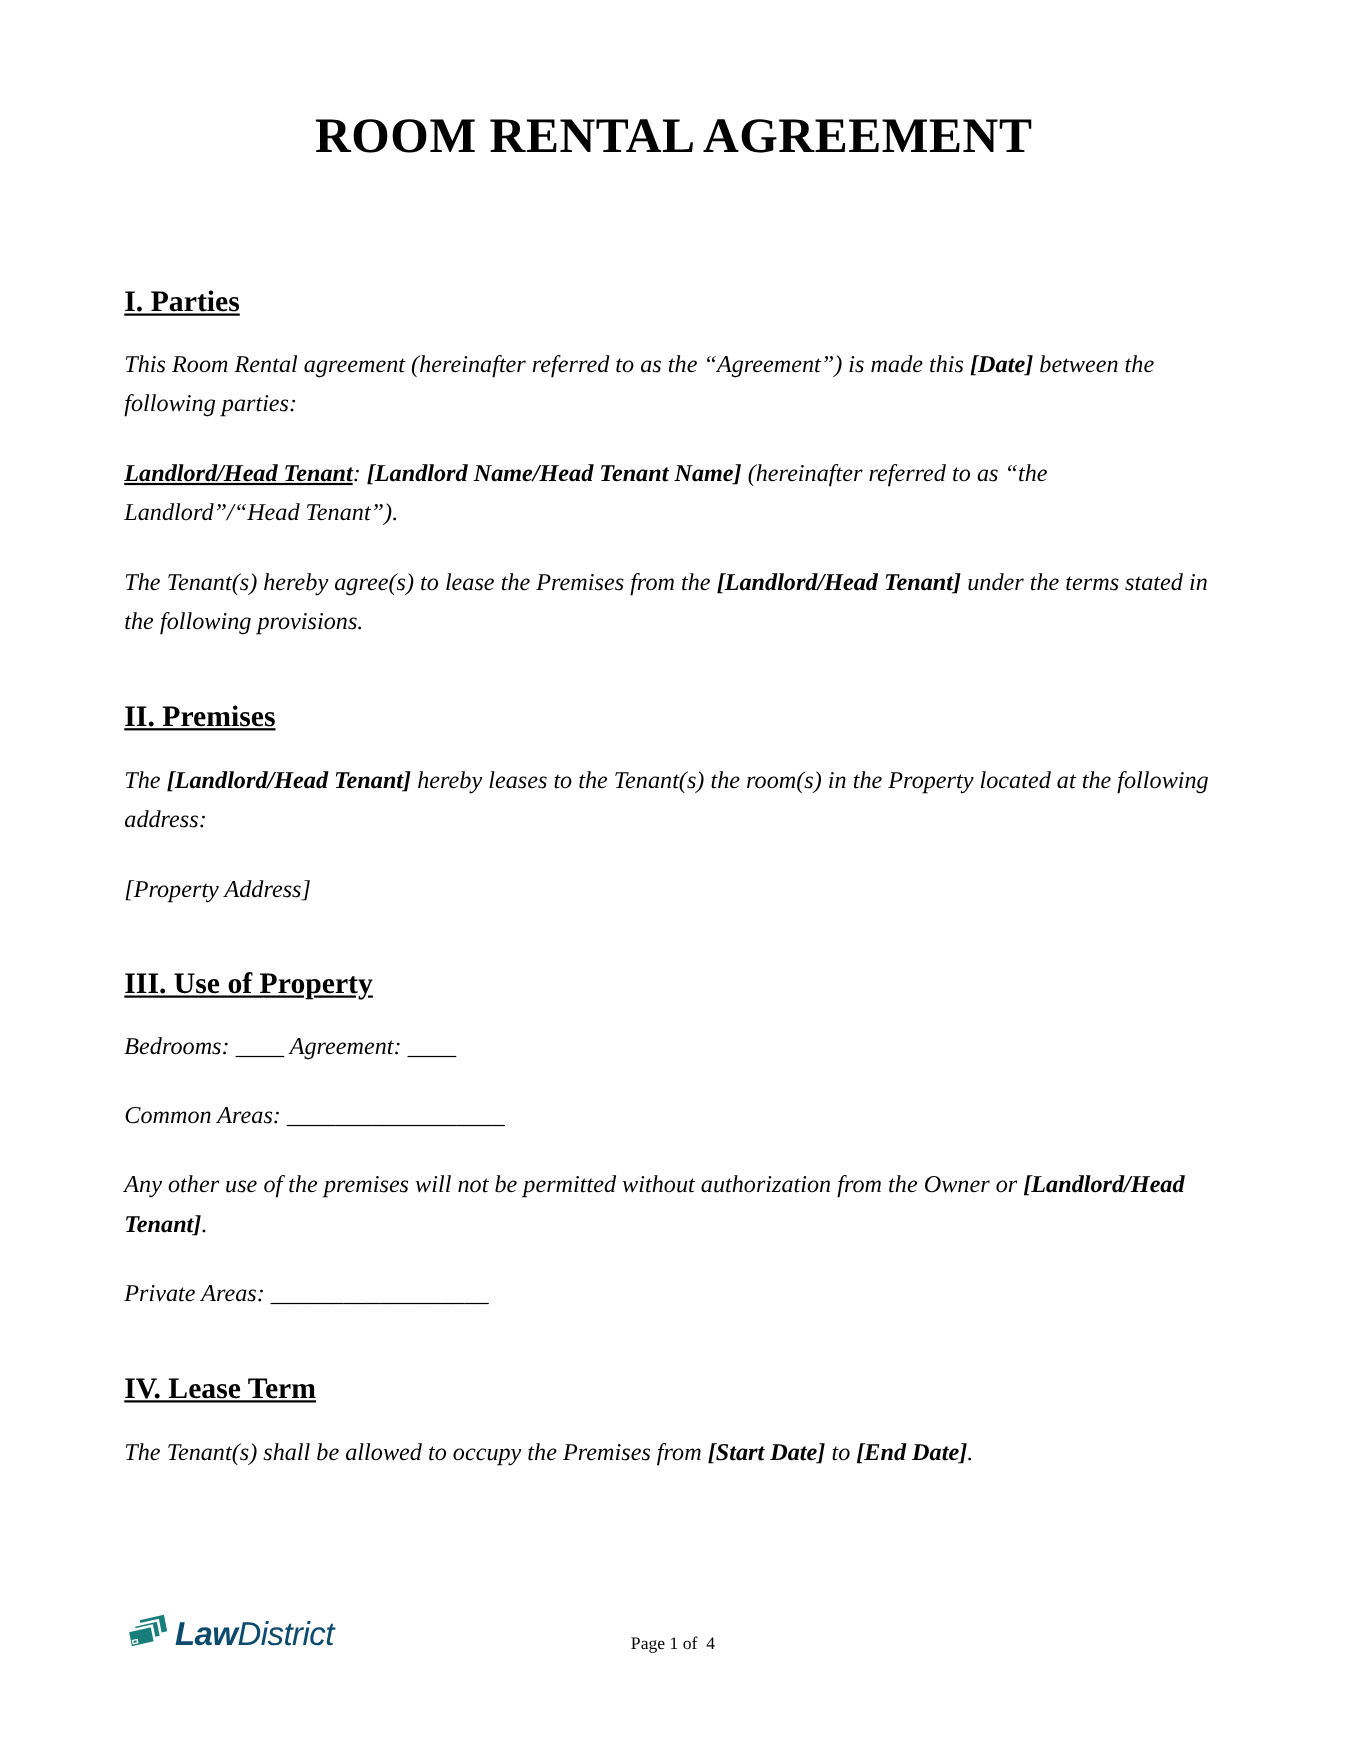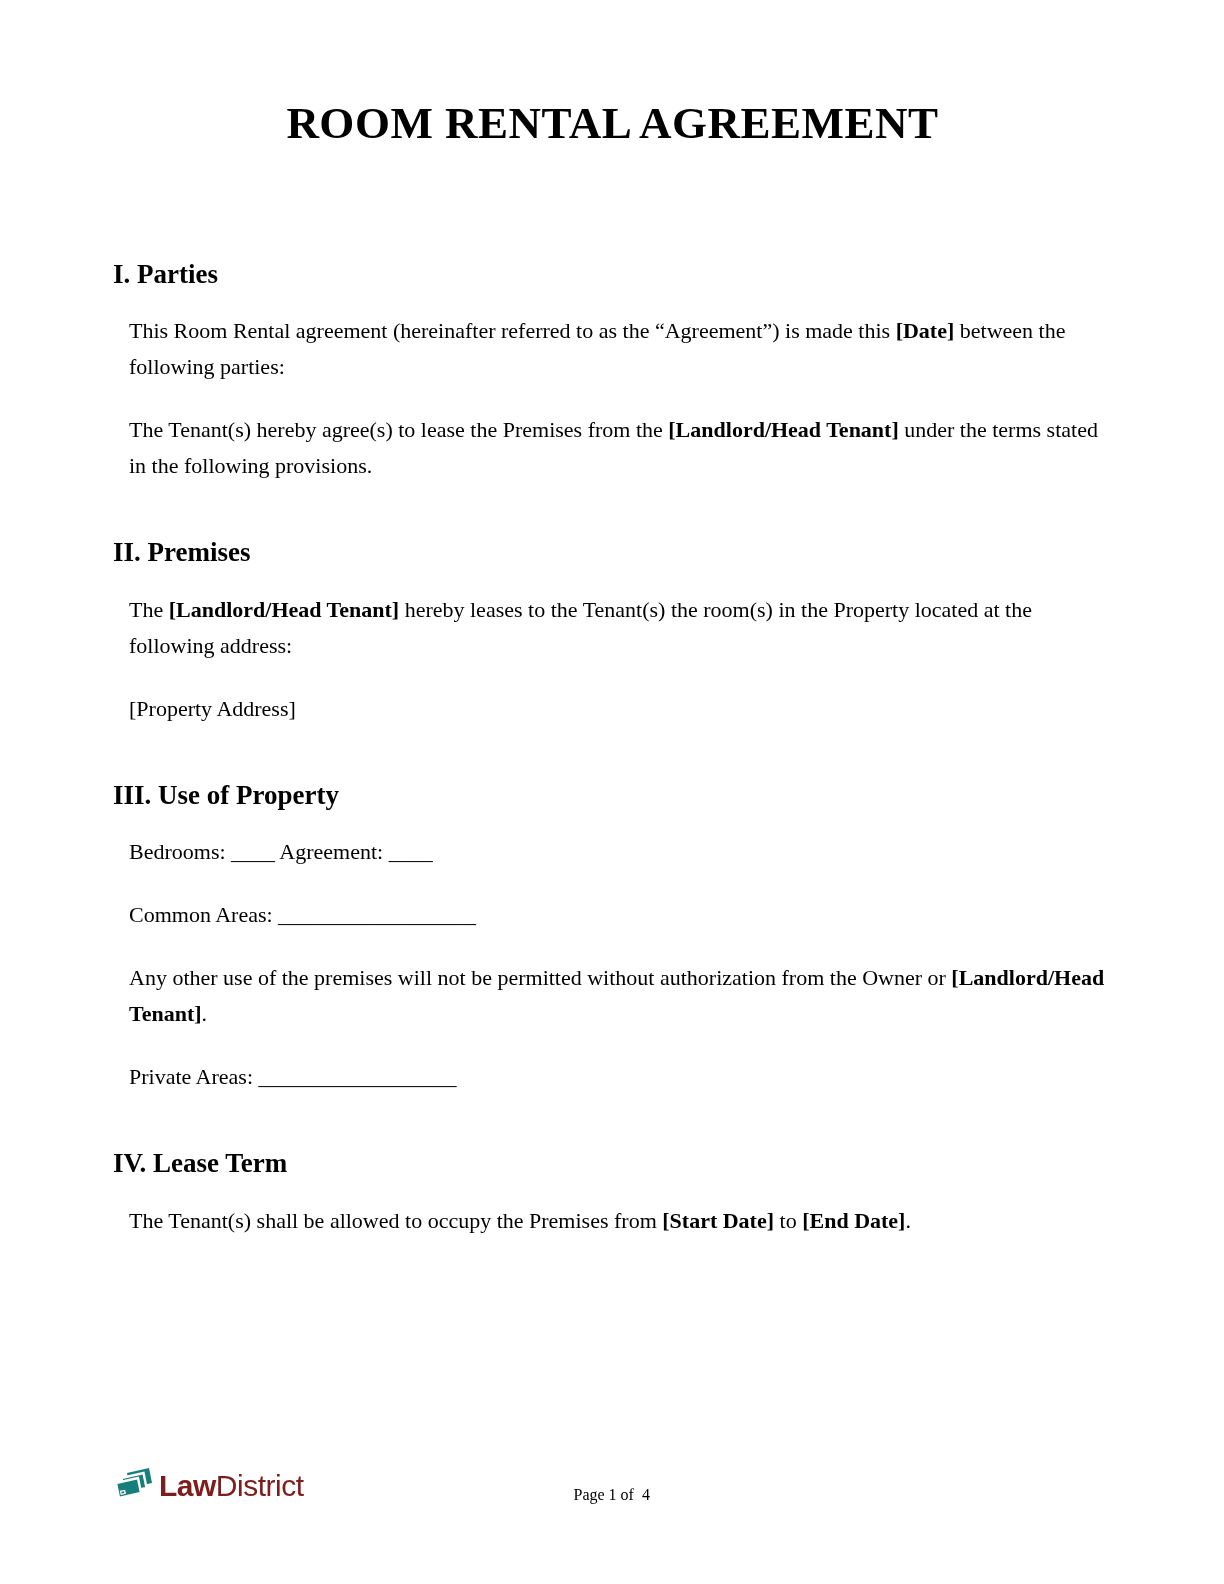--- a/index.html
+++ b/index.html
@@ -25,26 +25,28 @@
     text-align: center;
     letter-spacing: 0.5px;
     margin: 0 0 108px 0;
     line-height: 1.2;
   }
   h2.section-heading {
     font-size: 27px;
     font-weight: bold;
     margin: 52px 0 23px 0;
     line-height: 1.2;
+    text-decoration: underline;
   }
   p.para {
     font-size: 22px;
     line-height: 36px;
-    margin: 0 0 27px 16px;
+    margin: 0 0 27px 0;
     white-space: pre-wrap;
+    font-style: italic;
   }
   p.para.extra-top { margin-top: 14px; }
   .b  { font-weight: bold; }
   .bu { font-weight: bold; text-decoration: underline; }
   .footer {
     position: absolute;
     left: 113px;
     right: 112px;
     top: 1466px;
     height: 44px;
@@ -78,20 +80,21 @@
 </head>
 <body>
 
 <div class="page">
 
   <h1 class="doc-title">ROOM RENTAL AGREEMENT</h1>
 
   <section>
     <h2 class="section-heading">I. Parties</h2>
     <p class="para"><span>This Room Rental agreement (hereinafter referred to as the “Agreement”) is made this </span><span class="b">[Date]</span><span> between the following parties:</span></p>
+    <p class="para"><span class="bu">Landlord/Head Tenant</span><span>: </span><span class="b">[Landlord Name/Head Tenant Name]</span><span> (hereinafter referred to as “the Landlord”/“Head Tenant”).</span></p>
     <p class="para"><span>The Tenant(s) hereby agree(s) to lease the Premises from the </span><span class="b">[Landlord/Head Tenant]</span><span> under the terms stated in the following provisions.</span></p>
   </section>
 
   <section>
     <h2 class="section-heading">II. Premises</h2>
     <p class="para"><span>The </span><span class="b">[Landlord/Head Tenant]</span><span> hereby leases to the Tenant(s) the room(s) in the Property located at the following address:</span></p>
     <p class="para extra-top">[Property Address]</p>
   </section>
 
   <section>
@@ -109,18 +112,18 @@
 
   <div class="footer">
     <div class="logo">
       <svg class="logo-icon" width="40" height="40" viewBox="0 0 40 40" aria-hidden="true">
         <path d="M14 7 L36 2 L39 17 L17 22 Z" fill="#177e7c"></path>
         <path d="M8.5 12 L30.5 7 L33.5 22 L11.5 27 Z" fill="#177e7c" stroke="#ffffff" stroke-width="2.4"></path>
         <path d="M3 17 L25 12 L28 27 L6 32 Z" fill="#177e7c" stroke="#ffffff" stroke-width="2.4"></path>
         <rect x="7.2" y="24.2" width="5.4" height="4.2" fill="#ffffff" transform="rotate(-12 9.9 26.3)"></rect>
         <rect x="8.4" y="25.4" width="2.8" height="1.9" fill="#177e7c" transform="rotate(-12 9.8 26.3)"></rect>
       </svg>
-      <span class="logo-text" style="color:#7f1d1d;"><span class="logo-law">Law</span><span class="logo-district">District</span></span>
+      <span class="logo-text" style="color:#0c4a6e;font-style:italic;"><span class="logo-law">Law</span><span class="logo-district">District</span></span>
     </div>
     <div class="page-num">Page 1 of  4</div>
   </div>
 
 </div>
 
 </body></html>

